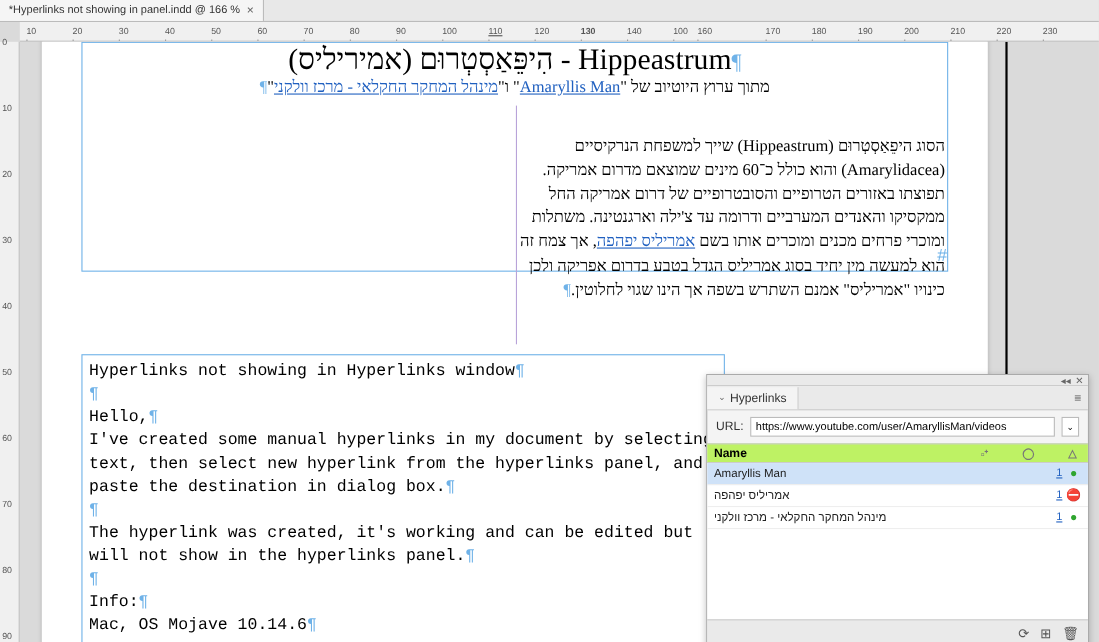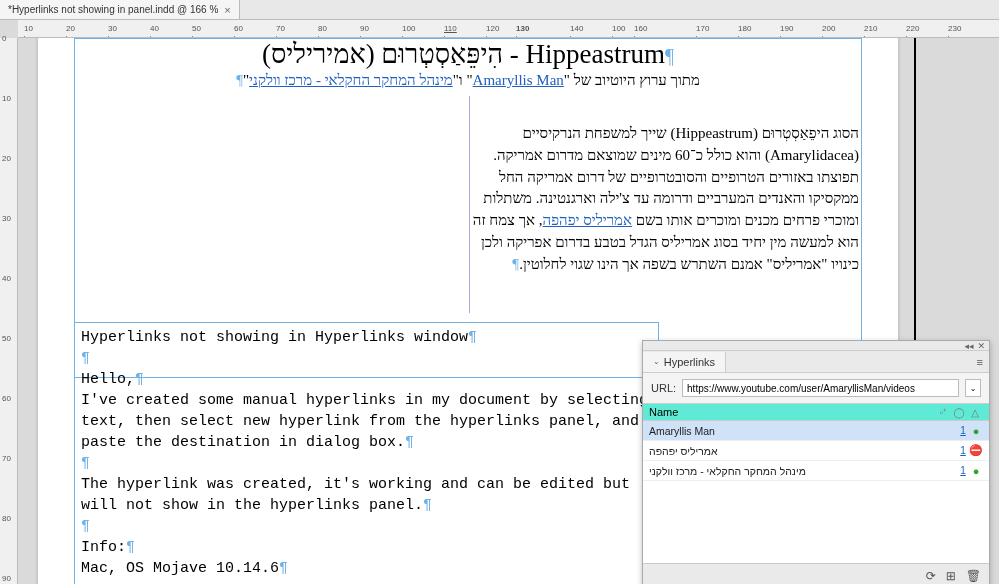--- a/index.html
+++ b/index.html
@@ -67,21 +67,21 @@
     top: -10px; left: 20px;
     width: 860px; height: 600px;
     background: #fff;
     box-shadow: 0 0 4px rgba(0,0,0,.2);
   }
   .text-frame {
     position: absolute;
     border: 1px solid #6fb2e8;
   }
   .frame1 {
-    top: 10px; left: 36px; width: 788px; height: 340px;
+    top: 10px; left: 36px; width: 788px; height: 209px;
     padding: 0;
   }
   .col-divider {
     position: absolute;
     top: 57px; left: 394px; width: 1px; height: 217px;
     background: #b8a3d9;
   }
   .title-heb {
     text-align: center;
     font-family: Georgia, 'Times New Roman', serif;
@@ -188,25 +188,26 @@
     width: 16px; height: 18px;
     border: 1px solid #bbb;
     background: #fff;
     display: flex; align-items: center; justify-content: center;
     font-size: 8px;
   }
   .list-header {
     display: flex;
     align-items: center;
     height: 18px;
-    background: #5eead4;
+    background: #bef264;
     border-top: 1px solid #ccc;
     border-bottom: 1px solid #ccc;
     padding: 0 6px;
-    font-weight: normal;
+    font-weight: bold;
+    gap: 24px;
   }
   .list-header .spacer { flex: 1; }
   .list-header .hico { width: 16px; text-align: center; color: #777; font-size: 10px; }
   .link-list { flex: 1; background: #fff; }
   .link-row {
     display: flex;
     align-items: center;
     height: 20px;
     border-bottom: 1px solid #eee;
     padding: 0 6px;
@@ -246,21 +247,21 @@
     <span class="tick" style="left: 90px;">30</span>
     <span class="tick" style="left: 132px;">40</span>
     <span class="tick" style="left: 174px;">50</span>
     <span class="tick" style="left: 216px;">60</span>
     <span class="tick" style="left: 258px;">70</span>
     <span class="tick" style="left: 300px;">80</span>
     <span class="tick" style="left: 342px;">90</span>
     <span class="tick" style="left: 384px;">100</span>
     <span class="tick" style="left: 426px; text-decoration: underline;">110</span>
     <span class="tick" style="left: 468px;">120</span>
-    <span class="tick" style="left: 498px; font-weight: bold;">130</span>
+    <span class="tick" style="left: 510px; font-weight: bold;">130</span>
     <span class="tick" style="left: 552px;">140</span>
     <span class="tick" style="left: 594px;">100</span>
     <span class="tick" style="left: 616px;">160</span>
     <span class="tick" style="left: 678px;">170</span>
     <span class="tick" style="left: 720px;">180</span>
     <span class="tick" style="left: 762px;">190</span>
     <span class="tick" style="left: 804px;">200</span>
     <span class="tick" style="left: 846px;">210</span>
     <span class="tick" style="left: 888px;">220</span>
     <span class="tick" style="left: 930px;">230</span>

